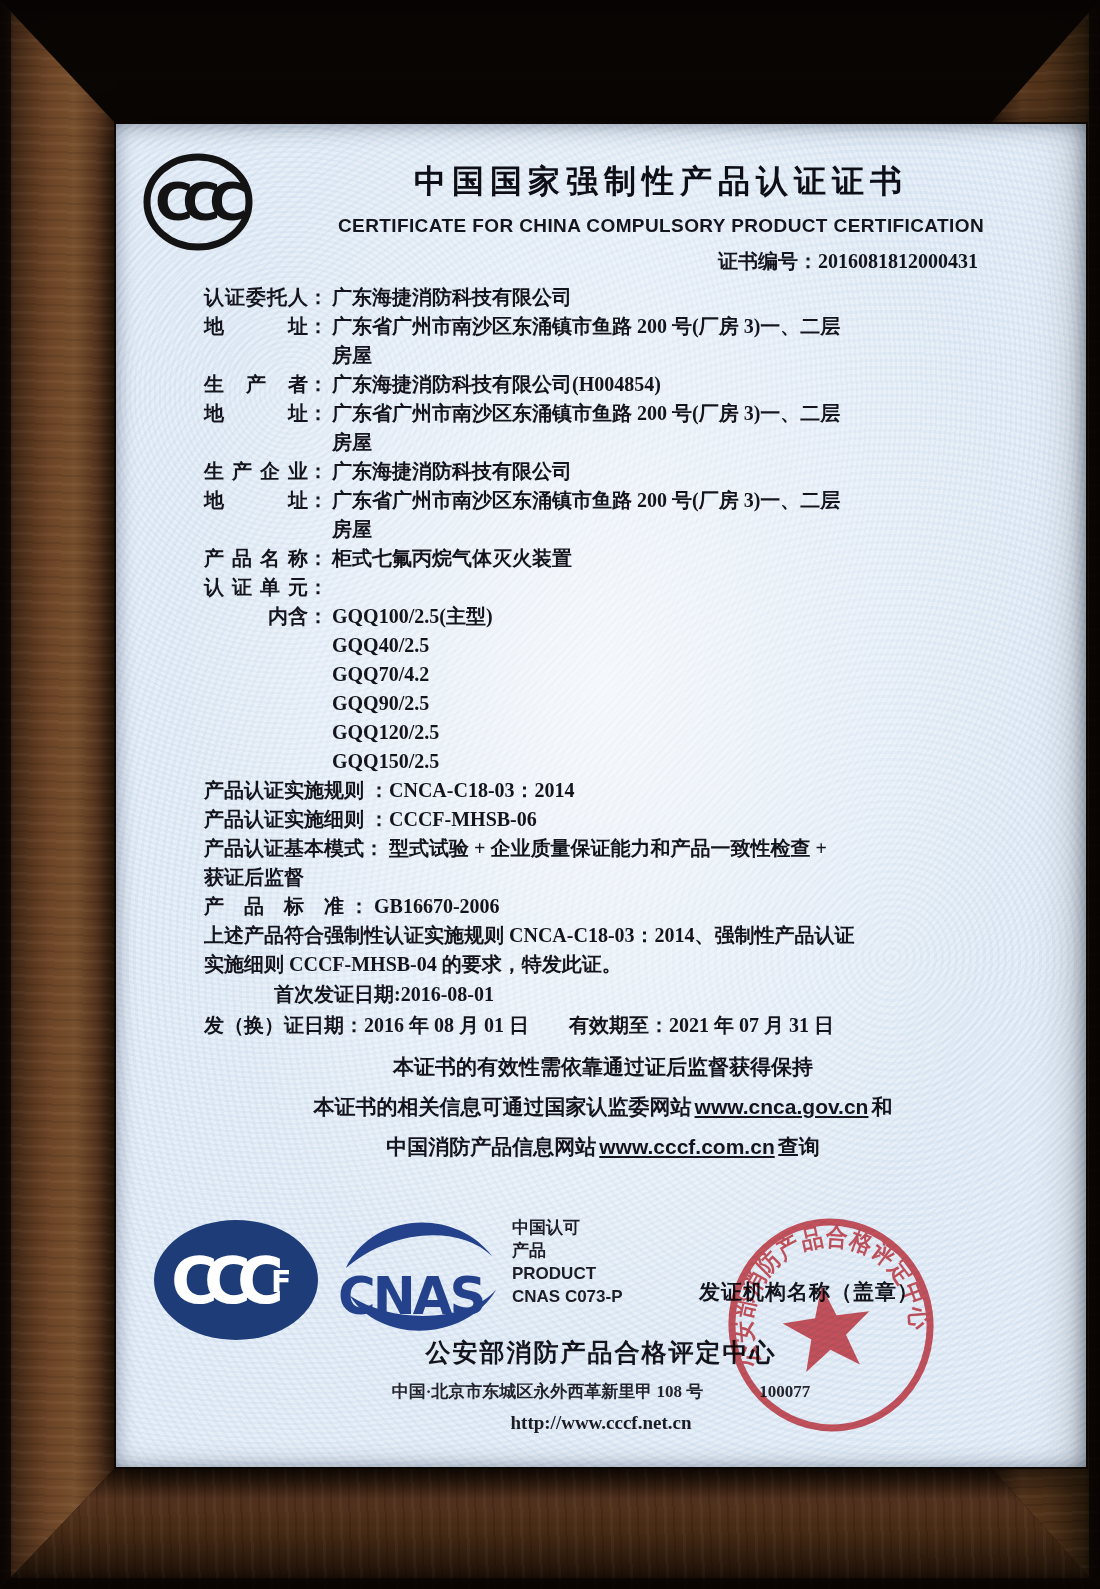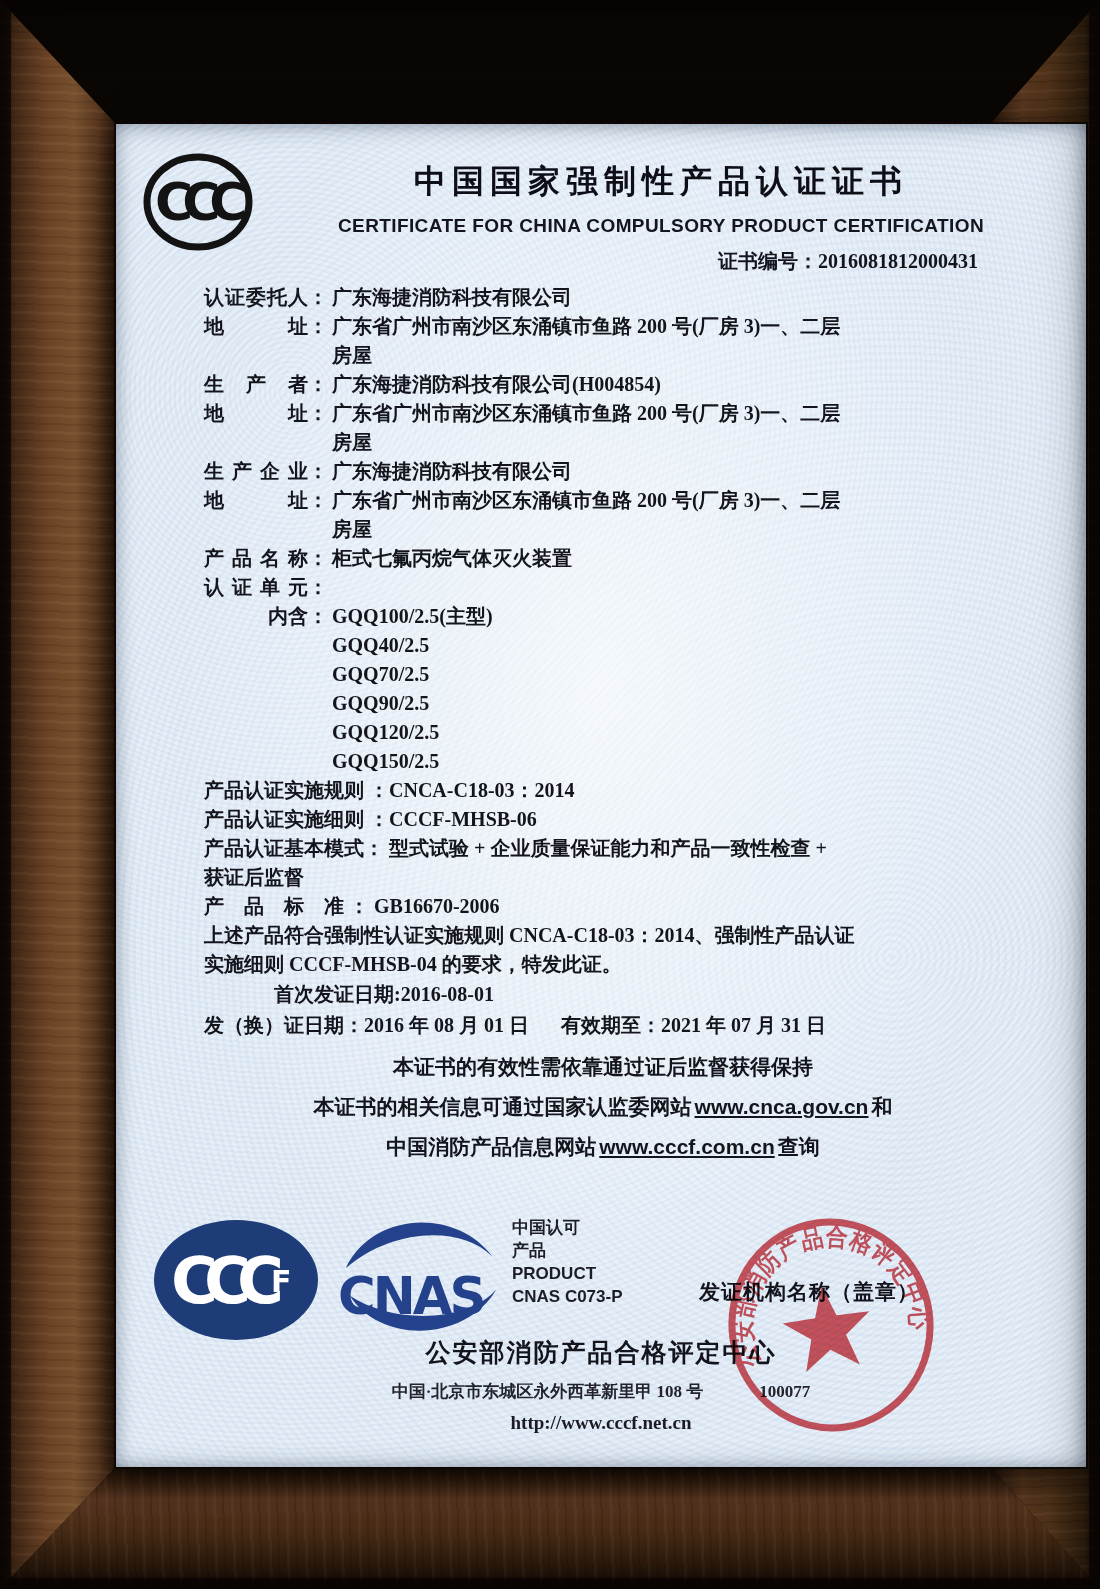--- a/index.html
+++ b/index.html
@@ -49,21 +49,21 @@
   .cert-no{text-align:right;padding-right:108px;margin-top:11px;font-size:20px;font-weight:bold;}
   
   .content{padding:8px 84px 0 88px;font-size:20px;font-weight:bold;line-height:29px;}
   .row{display:flex;}
   .lab{width:104px;text-align:justify;text-align-last:justify;flex:none;}
   .lab.right{text-align-last:right;}
   .colon{width:24px;flex:none;}
   .val{flex:1;white-space:nowrap;}
   .rule-line{white-space:nowrap;}
   .first-issue{margin-left:70px;line-height:31px;}
-  .issue-line{display:flex;gap:32px;line-height:31px;white-space:nowrap;}
+  .issue-line{display:flex;gap:40px;line-height:31px;white-space:nowrap;}
   .notes{text-align:center;margin-top:6px;font-size:21px;line-height:40px;}
   .note-link{font-family:"Liberation Sans","DejaVu Sans",sans-serif;font-weight:600;
              text-decoration:underline;padding:0 3px;}
   
   .marks{position:absolute;left:0;top:1080px;width:100%;height:160px;}
   .ccc-f{position:absolute;left:34px;top:13px;width:172px;height:126px;}
   .cnas{position:absolute;left:218px;top:2px;width:168px;height:142px;}
   .accredit{position:absolute;left:396px;top:12px;font-family:"Liberation Sans","DejaVu Sans",sans-serif;
             font-size:17px;font-weight:700;line-height:23px;color:#1d1d26;}
   
@@ -166,21 +166,21 @@
             <span class="val">GQQ100/2.5(主型)</span>
           </div>
           <div class="row">
             <span class="lab"></span>
             <span class="colon"></span>
             <span class="val">GQQ40/2.5</span>
           </div>
           <div class="row">
             <span class="lab"></span>
             <span class="colon"></span>
-            <span class="val">GQQ70/2.5</span>
+            <span class="val">GQQ70/4.2</span>
           </div>
           <div class="row">
             <span class="lab"></span>
             <span class="colon"></span>
             <span class="val">GQQ90/2.5</span>
           </div>
           <div class="row">
             <span class="lab"></span>
             <span class="colon"></span>
             <span class="val">GQQ120/2.5</span>

